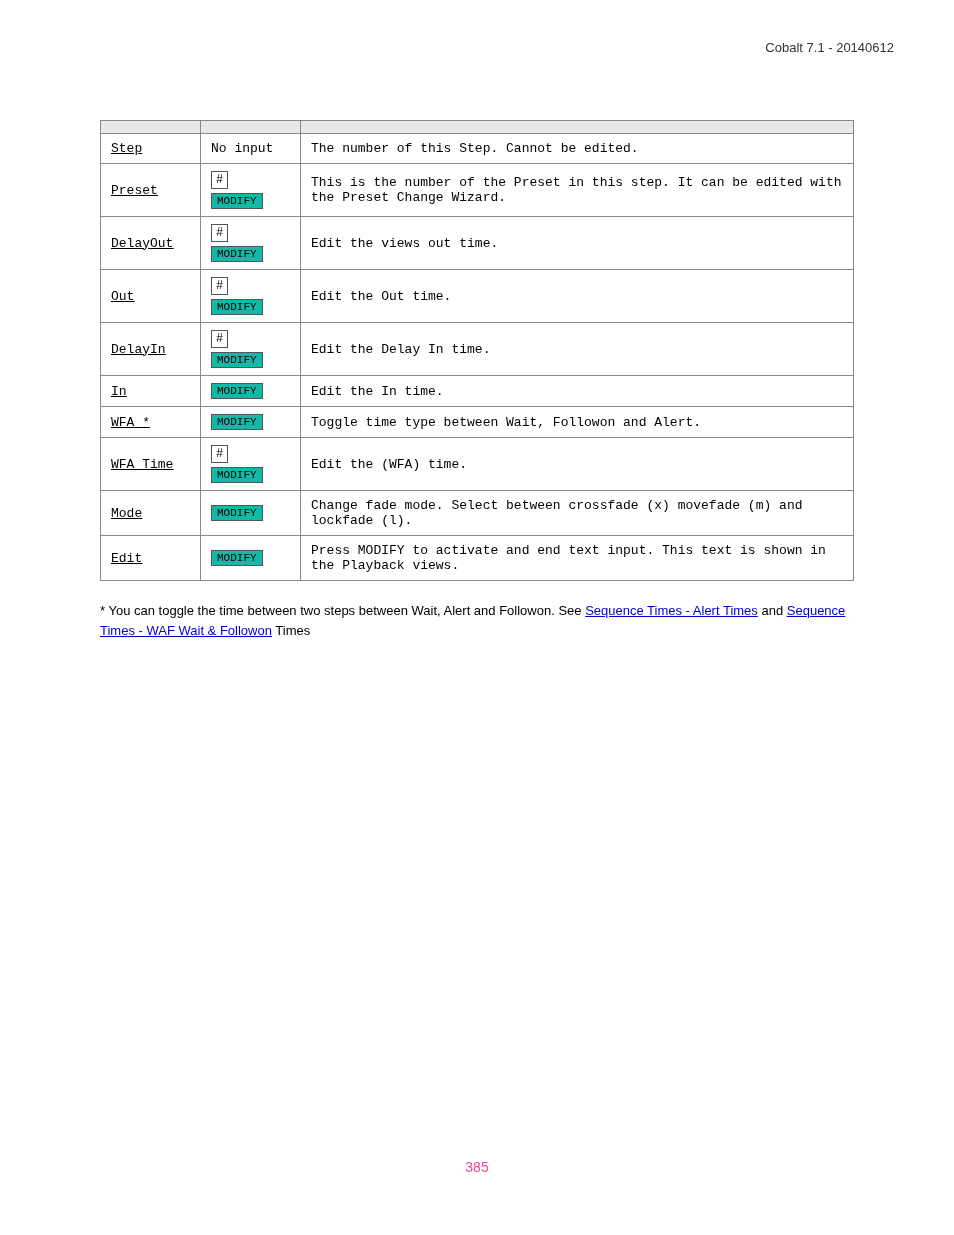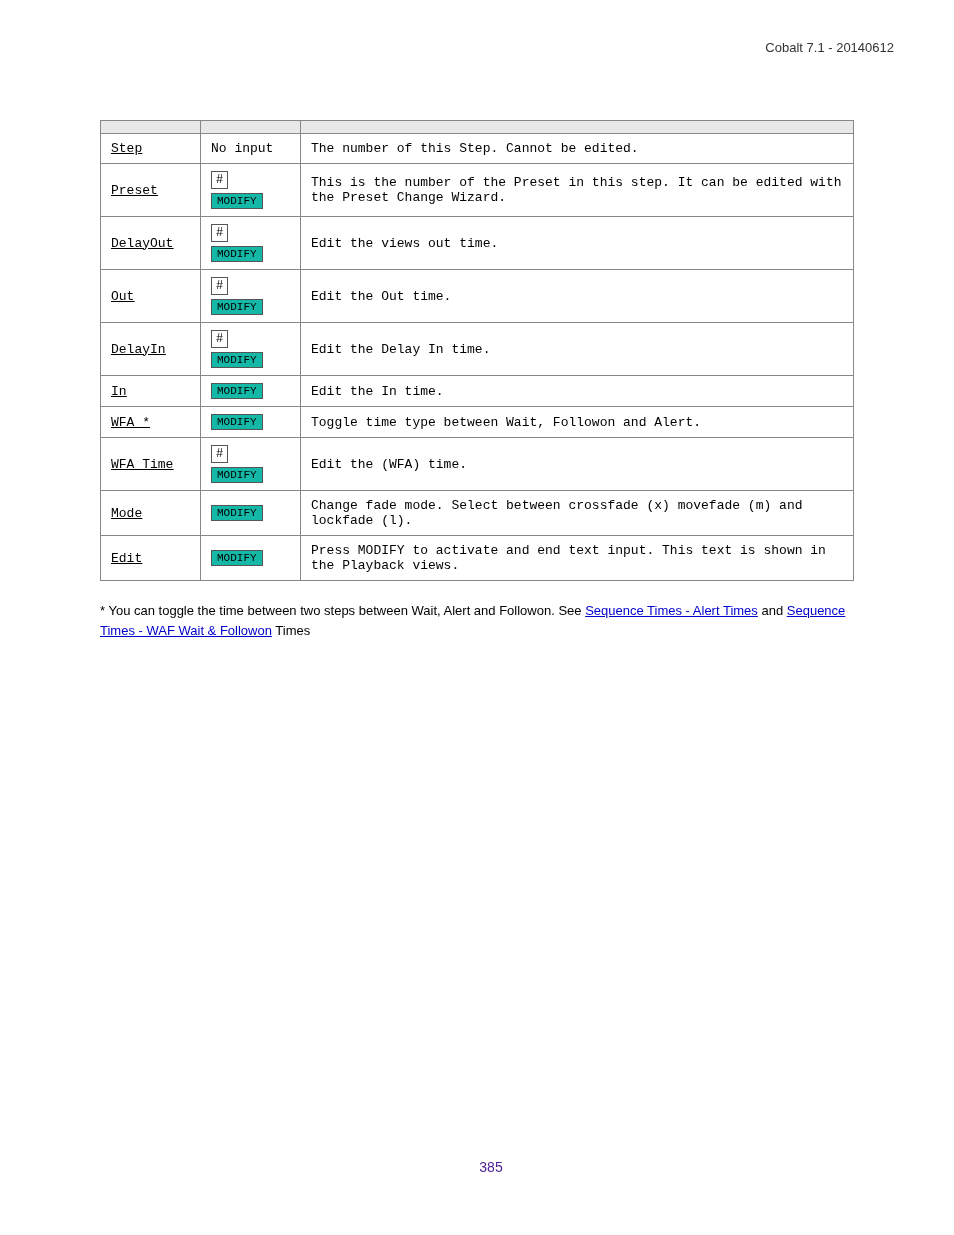--- a/index.html
+++ b/index.html
@@ -87,22 +87,21 @@
     .footnote a {
       color: #0000cc;
       text-decoration: underline;
     }
     .page-number {
       position: absolute;
       bottom: 60px;
       left: 50%;
       transform: translateX(-50%);
       font-size: 14px;
-      color: #4c1d95;
-      margin-left: 14px;
+      color: #ec4899;
     }
   </style>
 </head>
 <body>
 
 <div class="page-header">
   <span>Cobalt 7.1 - 20140612</span>
 </div>
 
 <div class="main-content">

